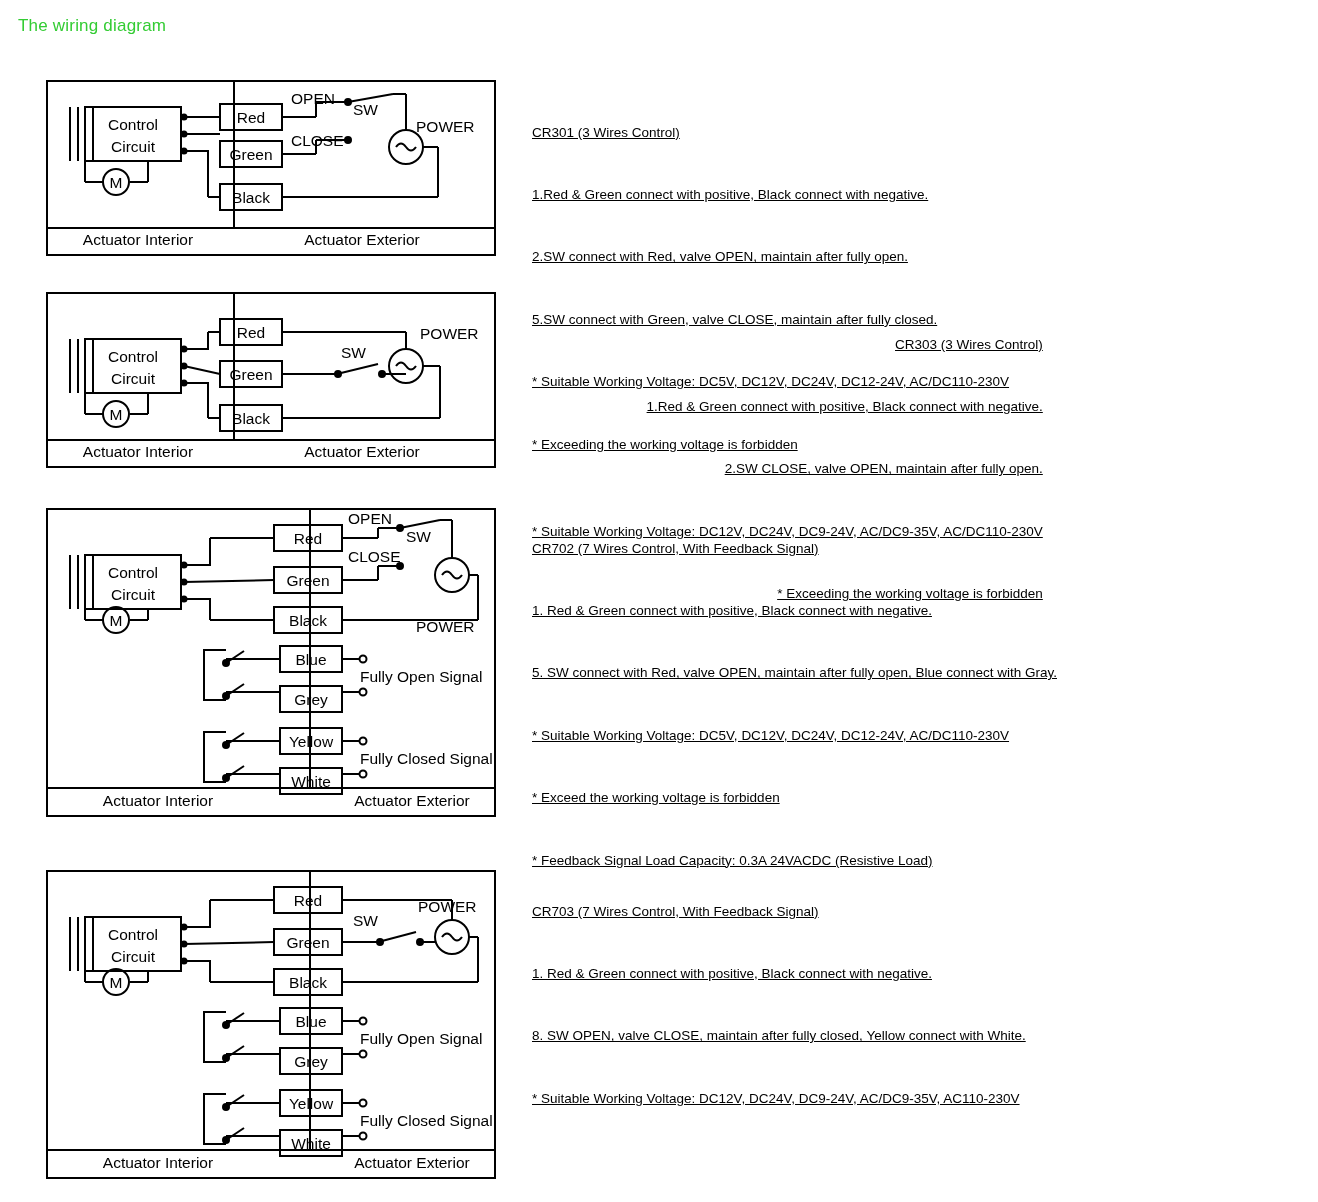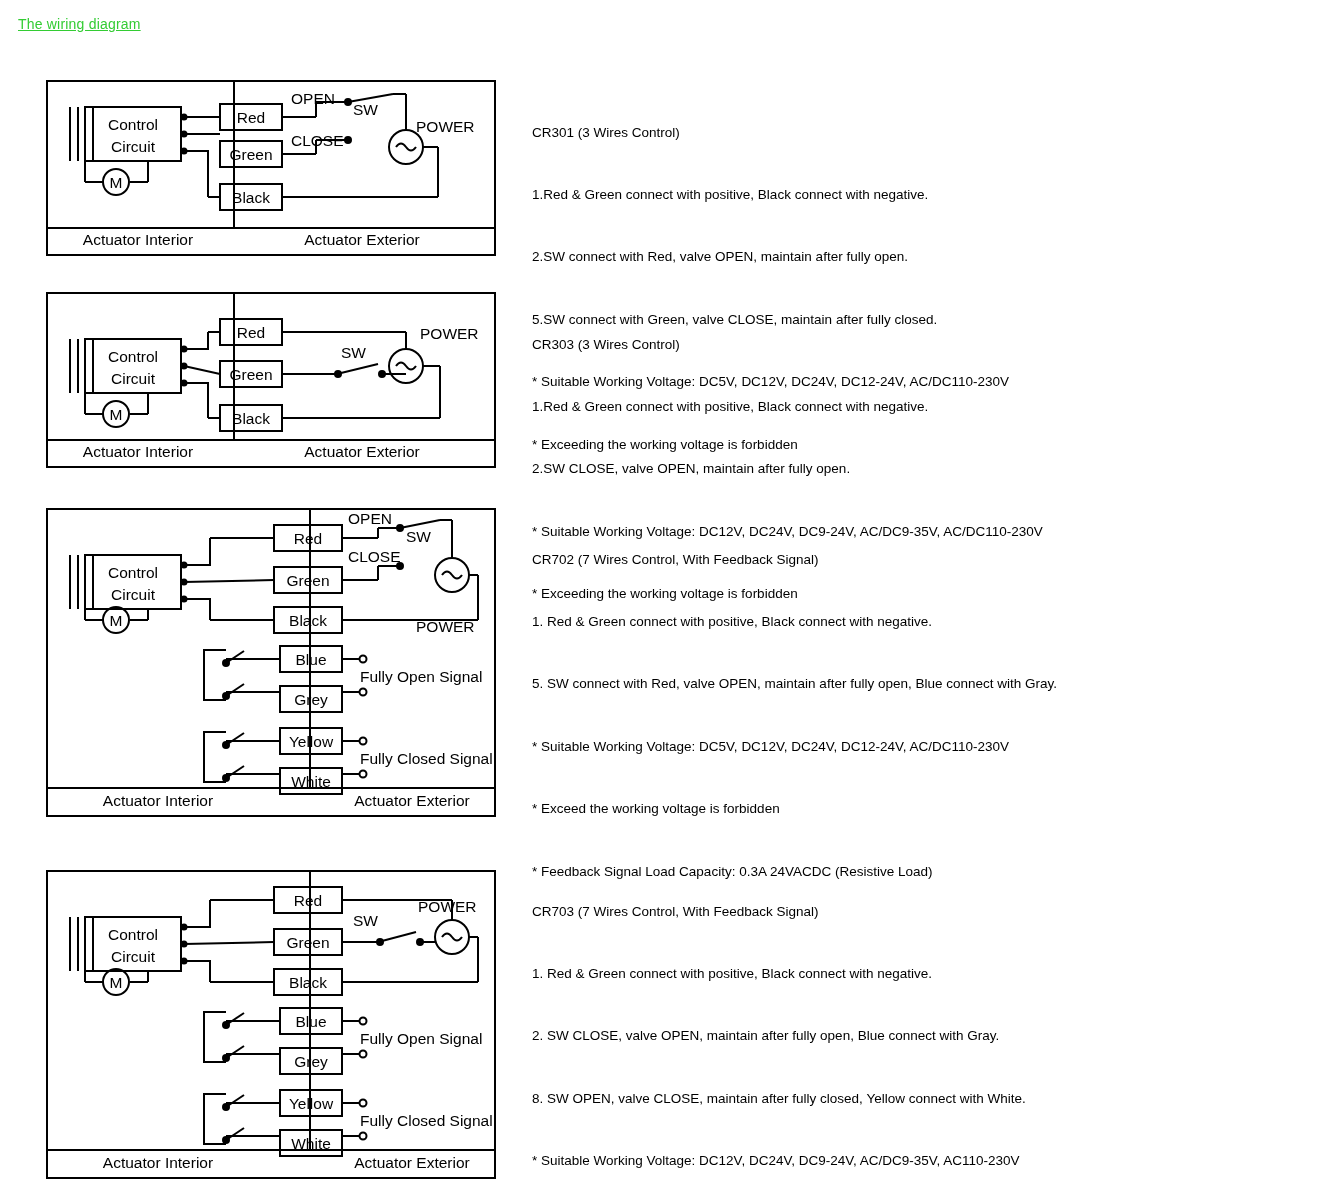--- a/index.html
+++ b/index.html
@@ -12,38 +12,37 @@
     height: 1202px;
     position: relative;
     font-family: "Liberation Sans", sans-serif;
     color: #000;
     overflow: hidden;
   }
   #page-title {
     position: absolute;
     left: 18px;
     top: 16px;
-    font-size: 14px;
+    font-size: 17px;
     color: #33cc33;
     letter-spacing: 0.2px;
-    text-decoration: underline;
   }
   .diagram-box {
     position: absolute;
     border: 2px solid #000;
     background: #fff;
   }
   .notes {
     position: absolute;
     font-size: 13.5px;
     line-height: 20.8px;
     white-space: pre;
     color: #000;
   }
-  .notes div { white-space: pre; }
+  .notes div { white-space: pre; text-decoration: underline; }
 
   
   .svgwrap { position: absolute; left: 0; top: 0; }
   svg { display: block; }
   .lbl {
     font-family: "Liberation Sans", sans-serif;
     font-size: 15.5px;
     fill: #000;
   }
   .wirebox-text {
@@ -189,21 +188,21 @@
       <text class="lbl" x="85" y="90" text-anchor="middle">Circuit</text>
       <text class="lbl" x="68" y="126" text-anchor="middle">M</text>
       <text class="lbl" x="293" y="64">SW</text>
       <text class="lbl" x="372" y="45">POWER</text>
       <text class="lbl" x="90" y="163" text-anchor="middle">Actuator Interior</text>
       <text class="lbl" x="314" y="163" text-anchor="middle">Actuator Exterior</text>
     </svg>
   </div>
 </div>
 
-<div class="notes" style="left:532px; top:293px;">
+<div class="notes" style="left:532px; top:293px;text-align:right;">
   <div>CR303 (3 Wires Control)</div>
   <div>1.Red &amp; Green connect with positive, Black connect with negative.</div>
   <div>2.SW CLOSE, valve OPEN, maintain after fully open.</div>
   <div>* Suitable Working Voltage: DC12V, DC24V, DC9-24V, AC/DC9-35V, AC/DC110-230V</div>
   <div>* Exceeding the working voltage is forbidden</div>
 </div>
 
 <div class="diagram-box" style="left:46px; top:508px; width:446px; height:305px;">
   <div class="svgwrap">
     <svg width="446" height="305" viewBox="0 0 446 305">
@@ -301,21 +300,21 @@
       <text class="lbl" x="358" y="32">SW</text>
       <text class="lbl" x="368" y="122">POWER</text>
       <text class="lbl" x="312" y="172">Fully Open Signal</text>
       <text class="lbl" x="312" y="254">Fully Closed Signal</text>
       <text class="lbl" x="110" y="296" text-anchor="middle">Actuator Interior</text>
       <text class="lbl" x="364" y="296" text-anchor="middle">Actuator Exterior</text>
     </svg>
   </div>
 </div>
 
-<div class="notes" style="left:532px; top:508px;">
+<div class="notes" style="left:532px; top:497px;">
   <div>CR702 (7 Wires Control, With Feedback Signal)</div>
   <div>1. Red &amp; Green connect with positive, Black connect with negative.</div>
   <div>5. SW connect with Red, valve OPEN, maintain after fully open, Blue connect with Gray.</div>
   <div>* Suitable Working Voltage: DC5V, DC12V, DC24V, DC12-24V, AC/DC110-230V</div>
   <div>* Exceed the working voltage is forbidden</div>
   <div>* Feedback Signal Load Capacity: 0.3A 24VACDC (Resistive Load)</div>
 </div>
 
 <div class="diagram-box" style="left:46px; top:870px; width:446px; height:305px;">
   <div class="svgwrap">
@@ -408,18 +407,17 @@
       <text class="lbl" x="312" y="254">Fully Closed Signal</text>
       <text class="lbl" x="110" y="296" text-anchor="middle">Actuator Interior</text>
       <text class="lbl" x="364" y="296" text-anchor="middle">Actuator Exterior</text>
     </svg>
   </div>
 </div>
 
 <div class="notes" style="left:532px; top:860px;">
   <div>CR703 (7 Wires Control, With Feedback Signal)</div>
   <div>1. Red &amp; Green connect with positive, Black connect with negative.</div>
-  <div>2. SW CLOSE, valve OPEN, maintain after fully open, Blue connect with Gray.</div>
   <div>8. SW OPEN, valve CLOSE, maintain after fully closed, Yellow connect with White.</div>
   <div>* Suitable Working Voltage: DC12V, DC24V, DC9-24V, AC/DC9-35V, AC110-230V</div>
   
   
 </div>
 
 </body></html>

